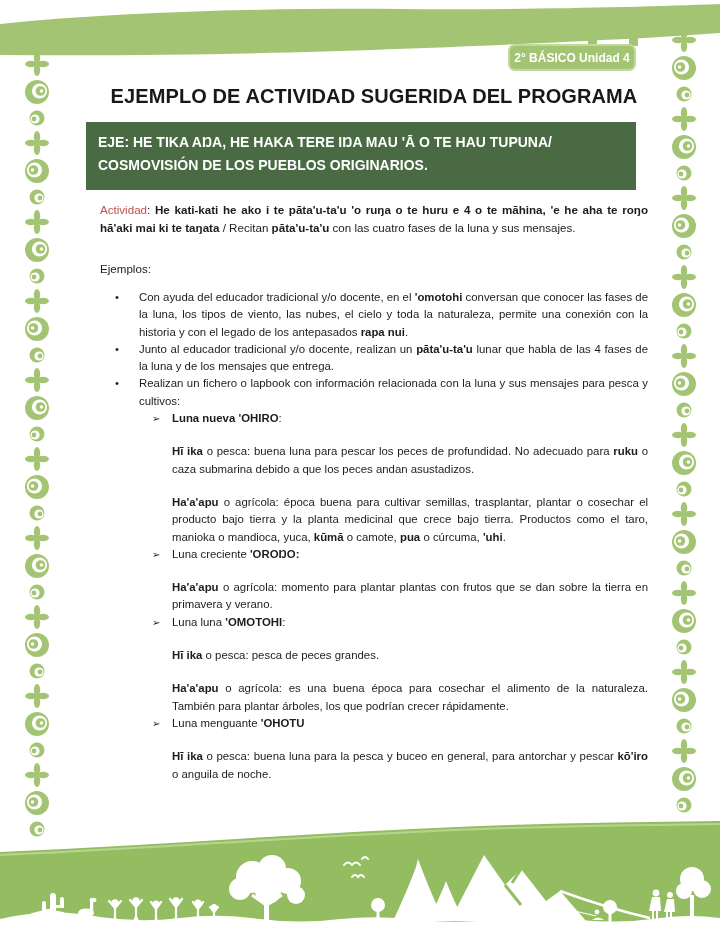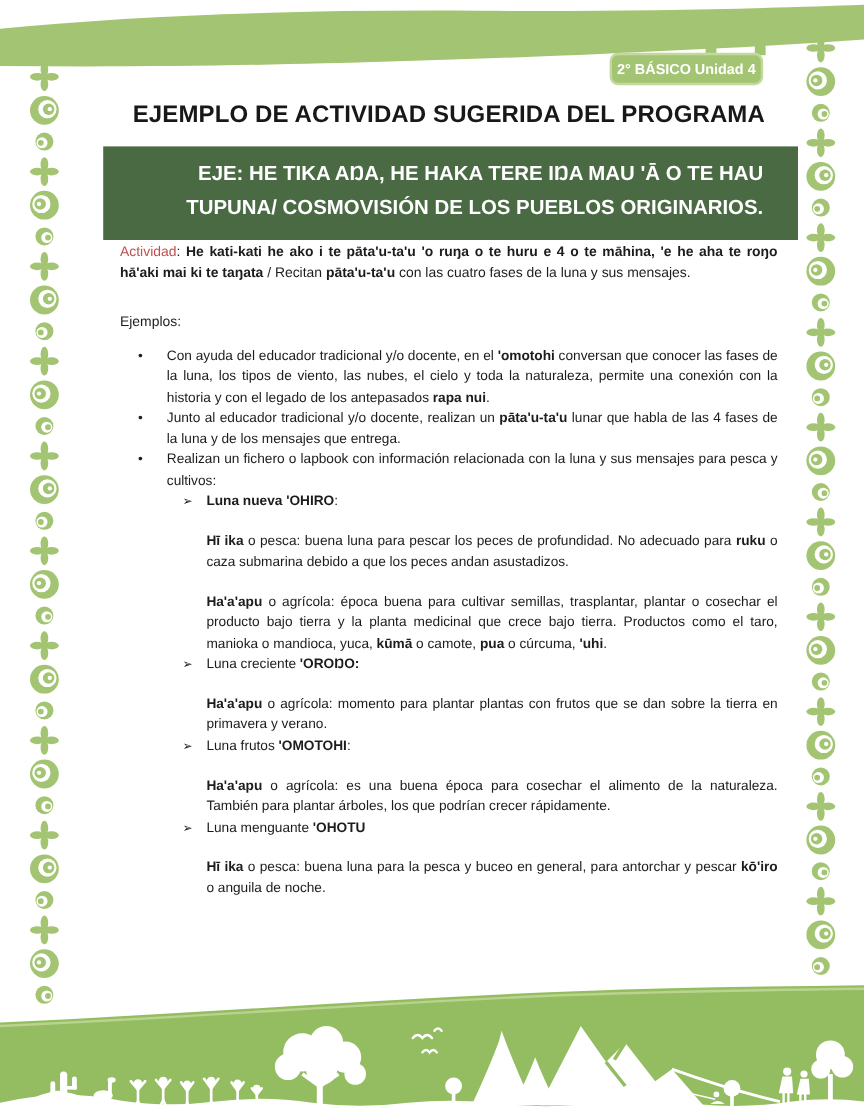--- a/index.html
+++ b/index.html
@@ -24,23 +24,22 @@
     color:#fff;font-weight:bold;font-size:12px;
     display:flex;align-items:center;justify-content:center;box-sizing:border-box;text-align:right;
   }
   .title{
     left:100px;top:85px;width:548px;margin:0;
     text-align:center;font-size:20px;font-weight:bold;color:#181818;letter-spacing:.1px;
   }
   .eje{
     left:86px;top:122px;width:538px;min-height:35px;
     background:var(--green-dark);color:#fff;
-    font-weight:bold;font-size:17px;line-height:1.62;
-    padding:9px 29px 14px 12px;
-    text-align:right;
+    font-weight:bold;font-size:14px;line-height:1.62;
+    padding:9px 0 14px 12px;
   }
   
   .activity{
     left:100px;top:201px;width:548px;margin:0;
     font-size:11.6px;line-height:1.55;text-align:justify;
   }
   .accent{color:var(--accent);}
   b{font-weight:bold;}
   .ejemplos{left:100px;top:262px;margin:0;font-size:11.6px;text-align:center;}
   .list{
@@ -165,21 +164,22 @@
       <span class="am">➢</span>
       <div class="mc">
         <div class="mt"><span>Luna creciente </span><b>'OROŊO:</b></div>
         <div class="mp"><b>Ha'a'apu</b><span> o agrícola: momento para plantar plantas con frutos que se dan sobre la tierra en primavera y verano.</span></div>
       </div>
     </div>
 
     <div class="moon">
       <span class="am">➢</span>
       <div class="mc">
-        <div class="mt"><span>Luna frutos </span><b>'OMOTOHI</b><span>:</span></div>
+        <div class="mt"><span>Luna luna </span><b>'OMOTOHI</b><span>:</span></div>
+        <div class="mp"><b>Hī ika</b><span> o pesca: pesca de peces grandes.</span></div>
         <div class="mp"><b>Ha'a'apu</b><span> o agrícola: es una buena época para cosechar el alimento de la naturaleza. También para plantar árboles, los que podrían crecer rápidamente.</span></div>
       </div>
     </div>
 
     <div class="moon">
       <span class="am">➢</span>
       <div class="mc">
         <div class="mt"><span>Luna menguante </span><b>'OHOTU</b></div>
         <div class="mp"><b>Hī ika</b><span> o pesca: buena luna para la pesca y buceo en general, para antorchar y pescar </span><b>kō'iro</b><span> o anguila de noche.</span></div>
       </div>

